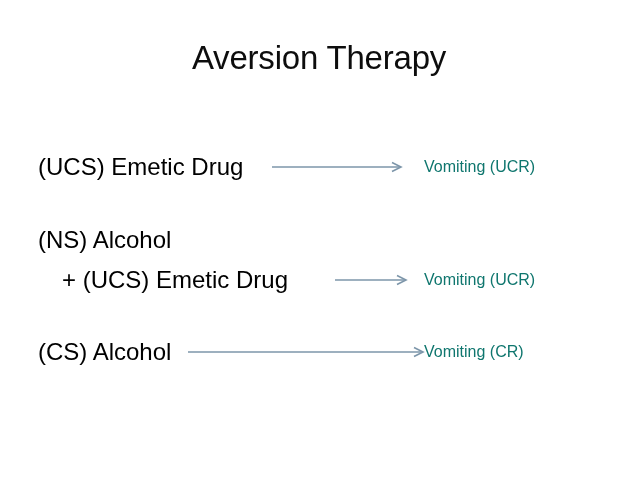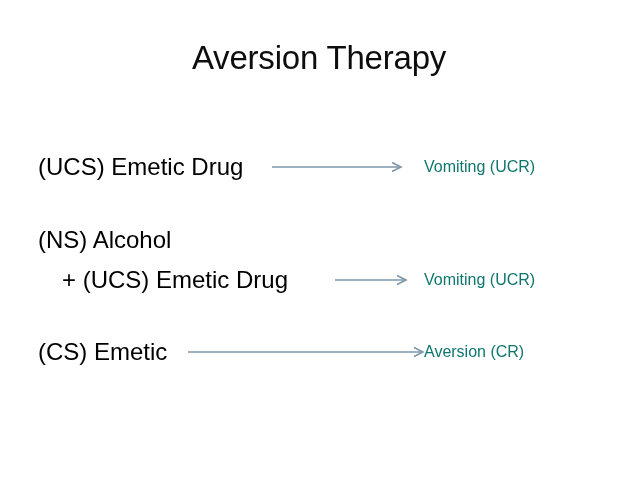--- a/index.html
+++ b/index.html
@@ -119,26 +119,26 @@
     <div class="arrow arrow-2">
       <svg width="72" height="14" viewBox="0 0 72 14">
         <line x1="0" y1="7" x2="70" y2="7" stroke="#7d96aa" stroke-width="1.6"></line>
         <polyline points="62,2.5 71,7 62,11.5" fill="none" stroke="#7d96aa" stroke-width="1.6"></polyline>
       </svg>
     </div>
 
     <div class="right-label rl-2">Vomiting (UCR)</div>
 
     <div class="row row-3">
-      <span class="term">(CS) Emetic</span>
+      <span class="term">(CS) Alcohol</span>
     </div>
 
     <div class="arrow arrow-3">
       <svg width="236" height="14" viewBox="0 0 236 14">
         <line x1="0" y1="7" x2="234" y2="7" stroke="#7d96aa" stroke-width="1.6"></line>
         <polyline points="226,2.5 235,7 226,11.5" fill="none" stroke="#7d96aa" stroke-width="1.6"></polyline>
       </svg>
     </div>
 
-    <div class="right-label rl-3">Aversion (CR)</div>
+    <div class="right-label rl-3">Vomiting (CR)</div>
 
   </div>
 </div>
 
 </body></html>

